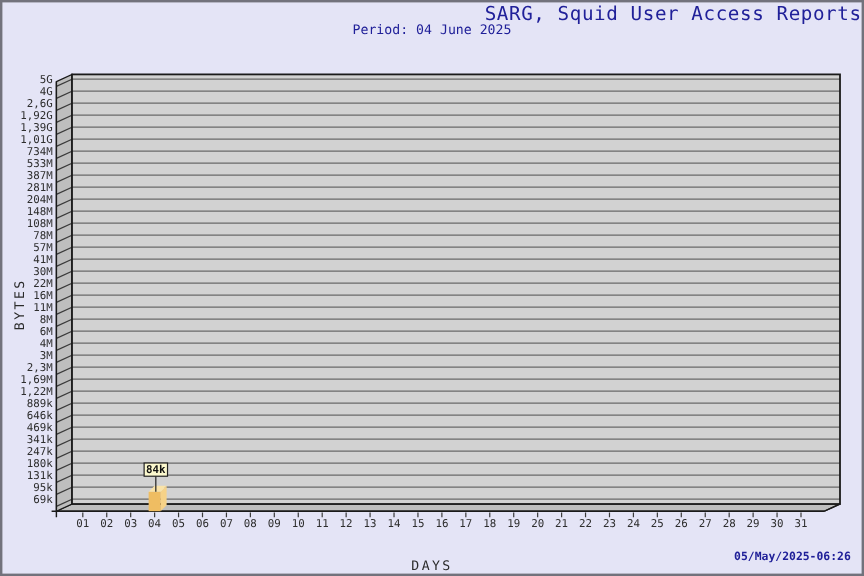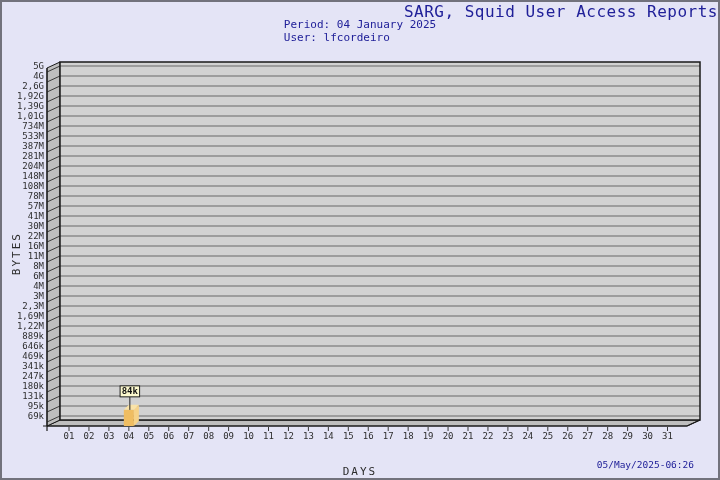--- a/index.html
+++ b/index.html
@@ -13,33 +13,32 @@
     color:#202099; line-height:13px;}
   .title-main{font-size:16px; letter-spacing:0.5px;text-align:right;}
   .title-sub-block{display:table; margin:0 auto; text-align:left; font-size:11px;}
   .y-axis-title{
     position:absolute; left:8px; top:230px; color:#2b2b2b;
     font-size:11px; letter-spacing:2px;
     writing-mode:vertical-rl; transform:rotate(180deg);
   }
   .x-axis-title{position:absolute; top:447px; left:0; width:100%; text-align:center;
     color:#2b2b2b; font-size:11px; letter-spacing:2px;margin-top:16px;}
-  .timestamp{position:absolute; top:457px; right:24px; color:#202099;
-    font-size:9.5px; font-weight:normal;}
+  .timestamp{position:absolute; top:457px; right:9px; color:#202099;
+    font-size:9.5px; font-weight:bold;}
   svg text{font-family:"DejaVu Sans Mono","Liberation Mono",monospace;}
 </style>
 </head>
 <body>
 
 <div class="screen">
   <div class="title-block">
     <div class="title-main">SARG, Squid User Access Reports</div>
     <div class="title-sub-block">
-      <div>Period: 04 January 2025</div>
-      <div>User: lfcordeiro</div>
+      <div>Period: 04 June 2025</div>
     </div>
   </div>
 
   <div class="y-axis-title">BYTES</div>
 
   <svg id="chart" width="716" height="476" viewBox="2 2 716 476">
       <polygon points="47,426 60,420 700,420 687,426" fill="#BEBEBE" stroke="#1a1a1a" stroke-width="1"></polygon>
       <polygon points="47,68 60,62 60,420 47,426" fill="#BEBEBE" stroke="#1a1a1a" stroke-width="1"></polygon>
       <rect x="60" y="62" width="640" height="358" fill="#D2D2D2" stroke="none"></rect>
       <line x1="60" y1="66" x2="700" y2="66" stroke="#686868" stroke-width="1"></line>

